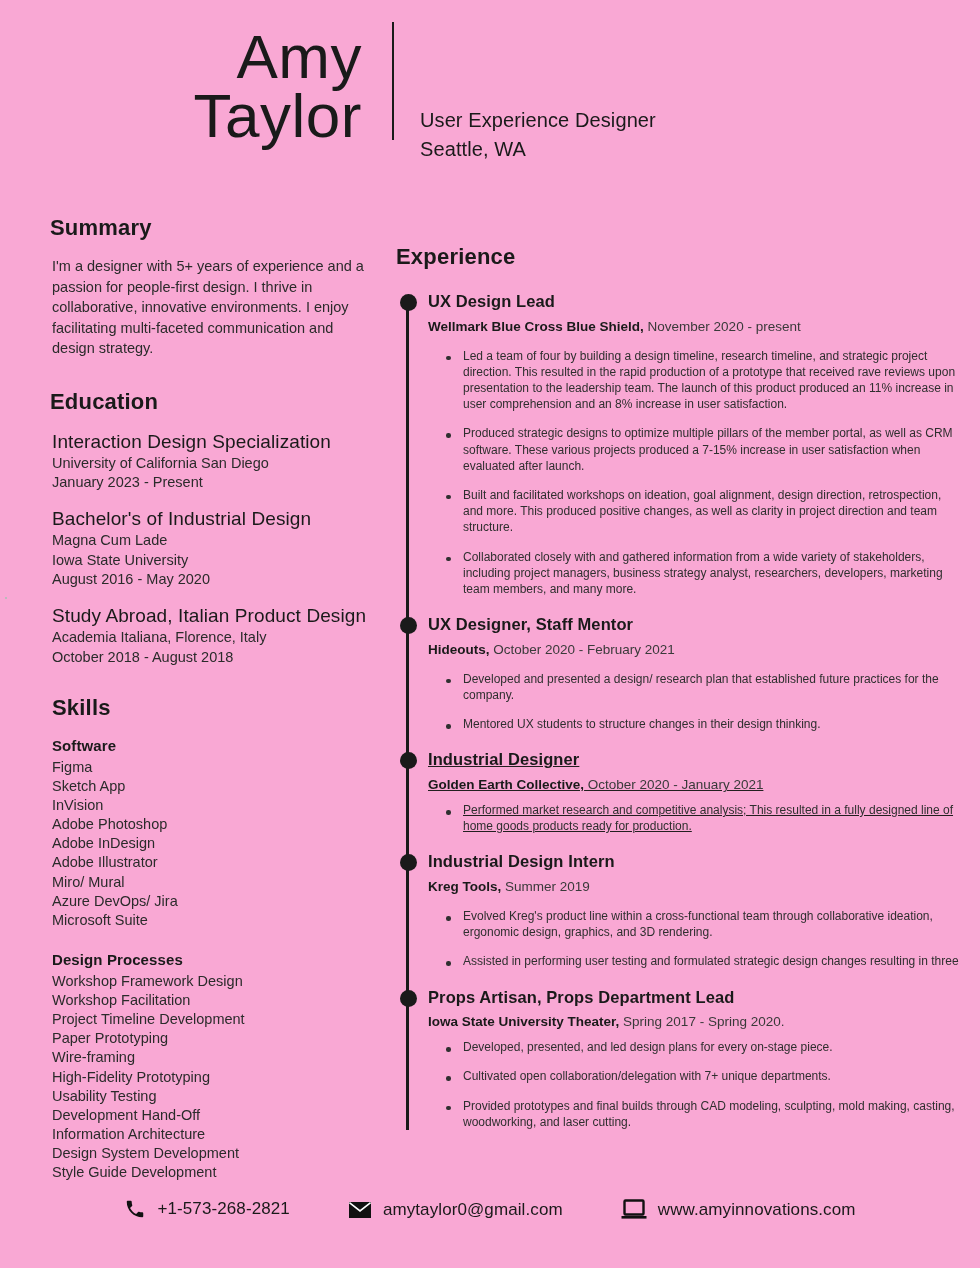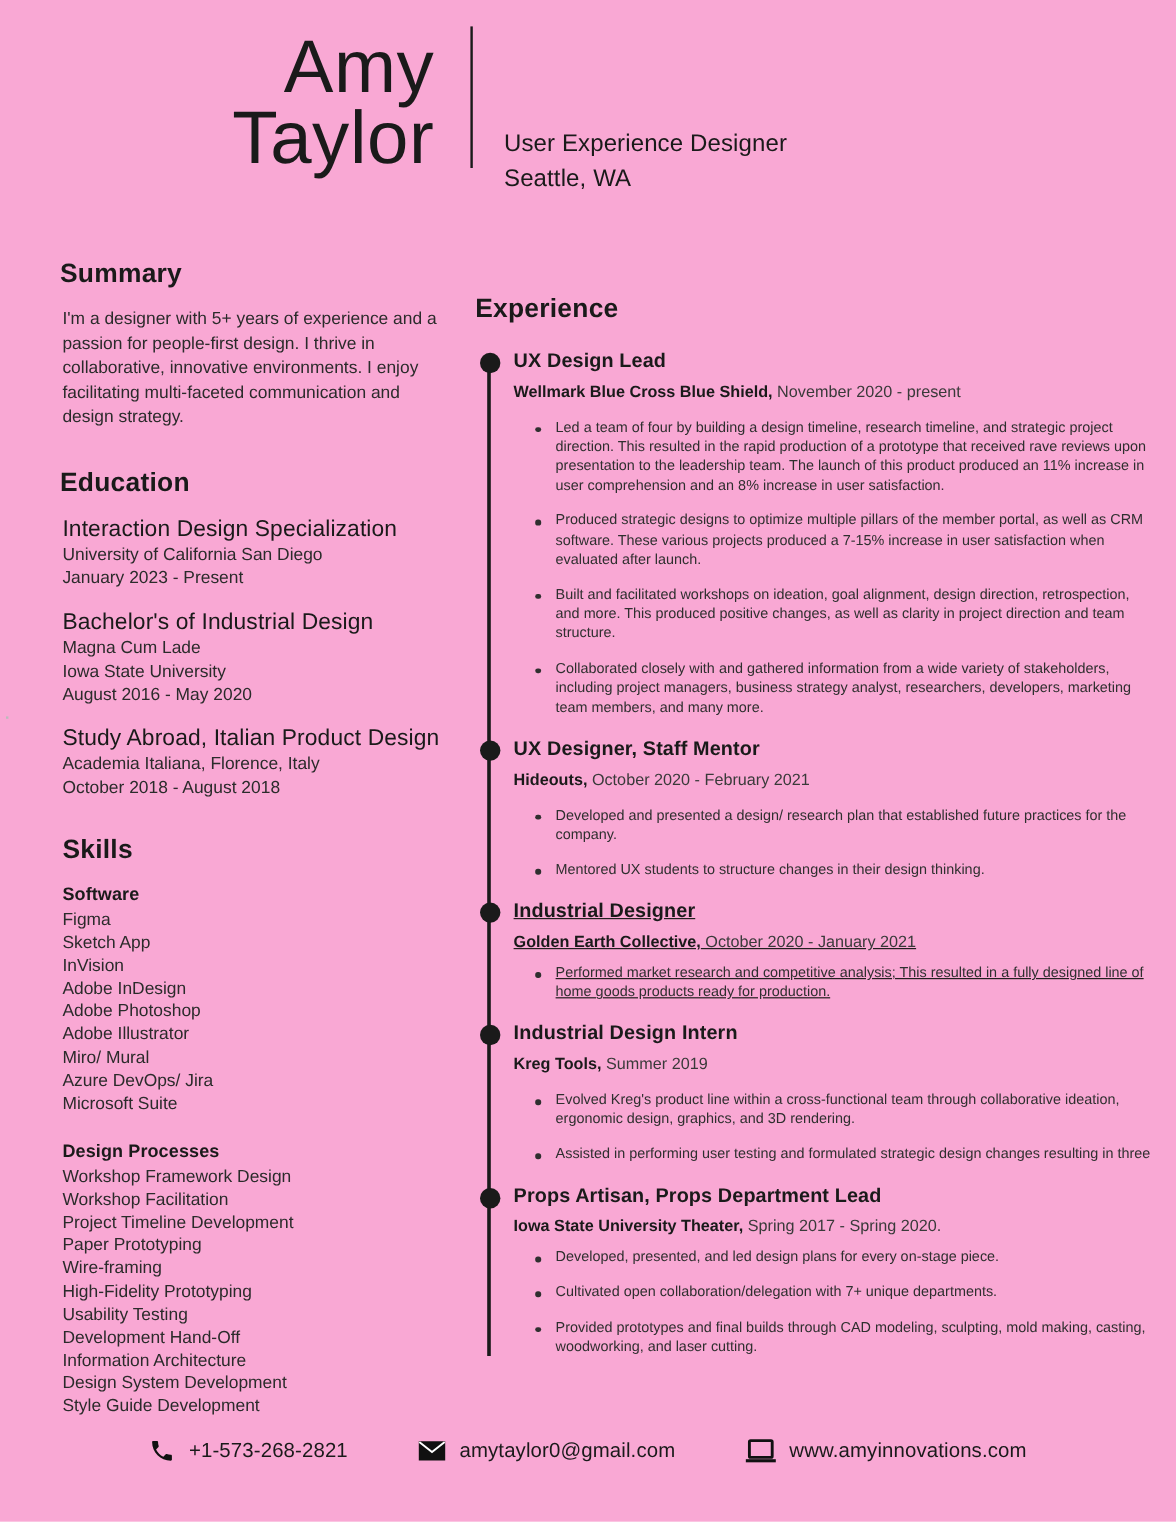--- a/index.html
+++ b/index.html
@@ -207,21 +207,21 @@
   .gap-after-sm { margin-bottom: 11px; }
 
   
   .footer {
     position: absolute;
     left: 0;
     top: 1198px;
     width: 980px;
     display: flex;
     justify-content: center;
-    align-items: center;
+    align-items: flex-end;
     gap: 58px;
   }
   .contact {
     display: flex;
     align-items: center;
     gap: 11px;
   }
   .contact-text {
     font-size: 17px;
     color: #1a1a1a;
@@ -289,22 +289,22 @@
     </div>
 
     <h2 class="sec-head indent" style="margin-top:28px;">Skills</h2>
 
     <div style="margin-top:16px;padding-left:2px;">
       <div class="skills-sub">Software</div>
       <ul class="skill-list">
         <li>Figma</li>
         <li>Sketch App</li>
         <li>InVision</li>
+        <li>Adobe Photoshop</li>
         <li>Adobe InDesign</li>
-        <li>Adobe Photoshop</li>
         <li>Adobe Illustrator</li>
         <li>Miro/ Mural</li>
         <li>Azure DevOps/ Jira</li>
         <li>Microsoft Suite</li>
       </ul>
     </div>
 
     <div style="margin-top:21px;padding-left:2px;">
       <div class="skills-sub">Design Processes</div>
       <ul class="skill-list">

